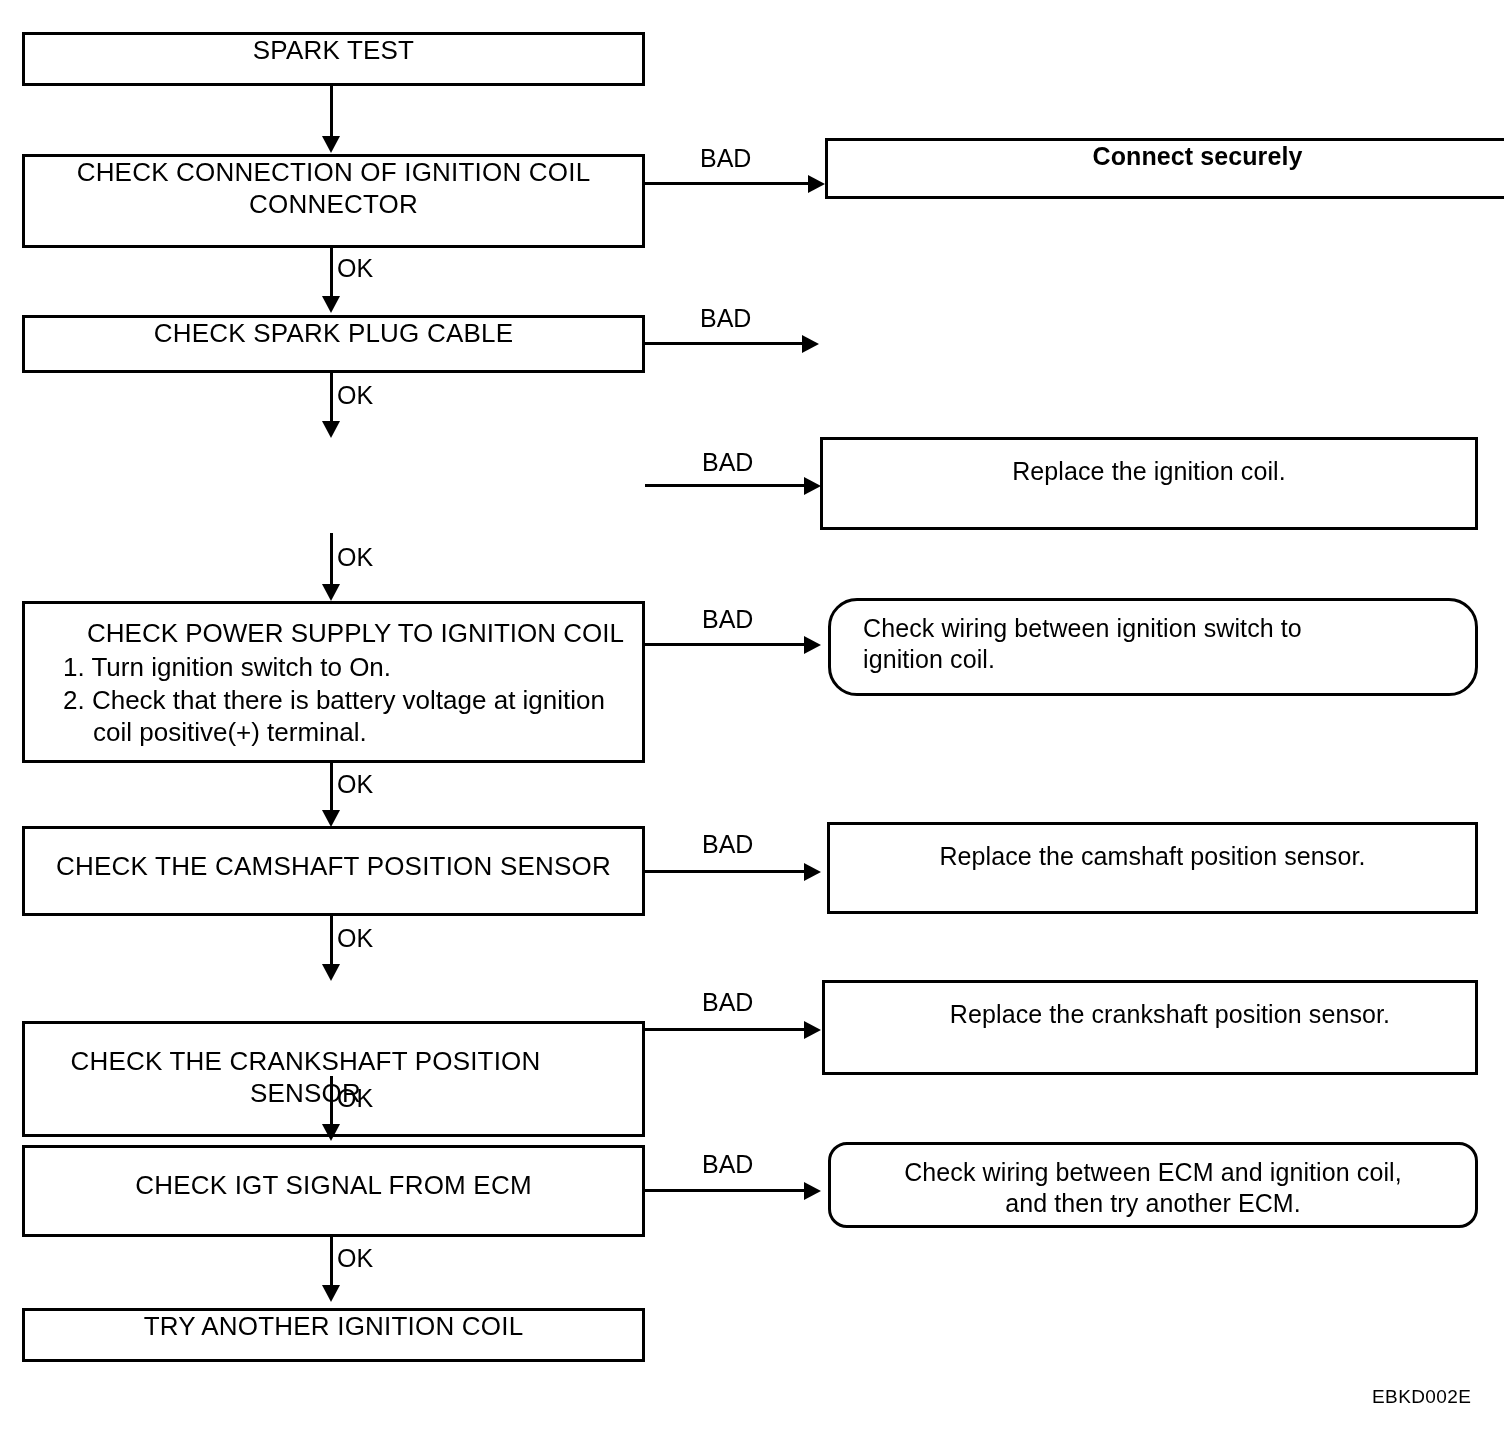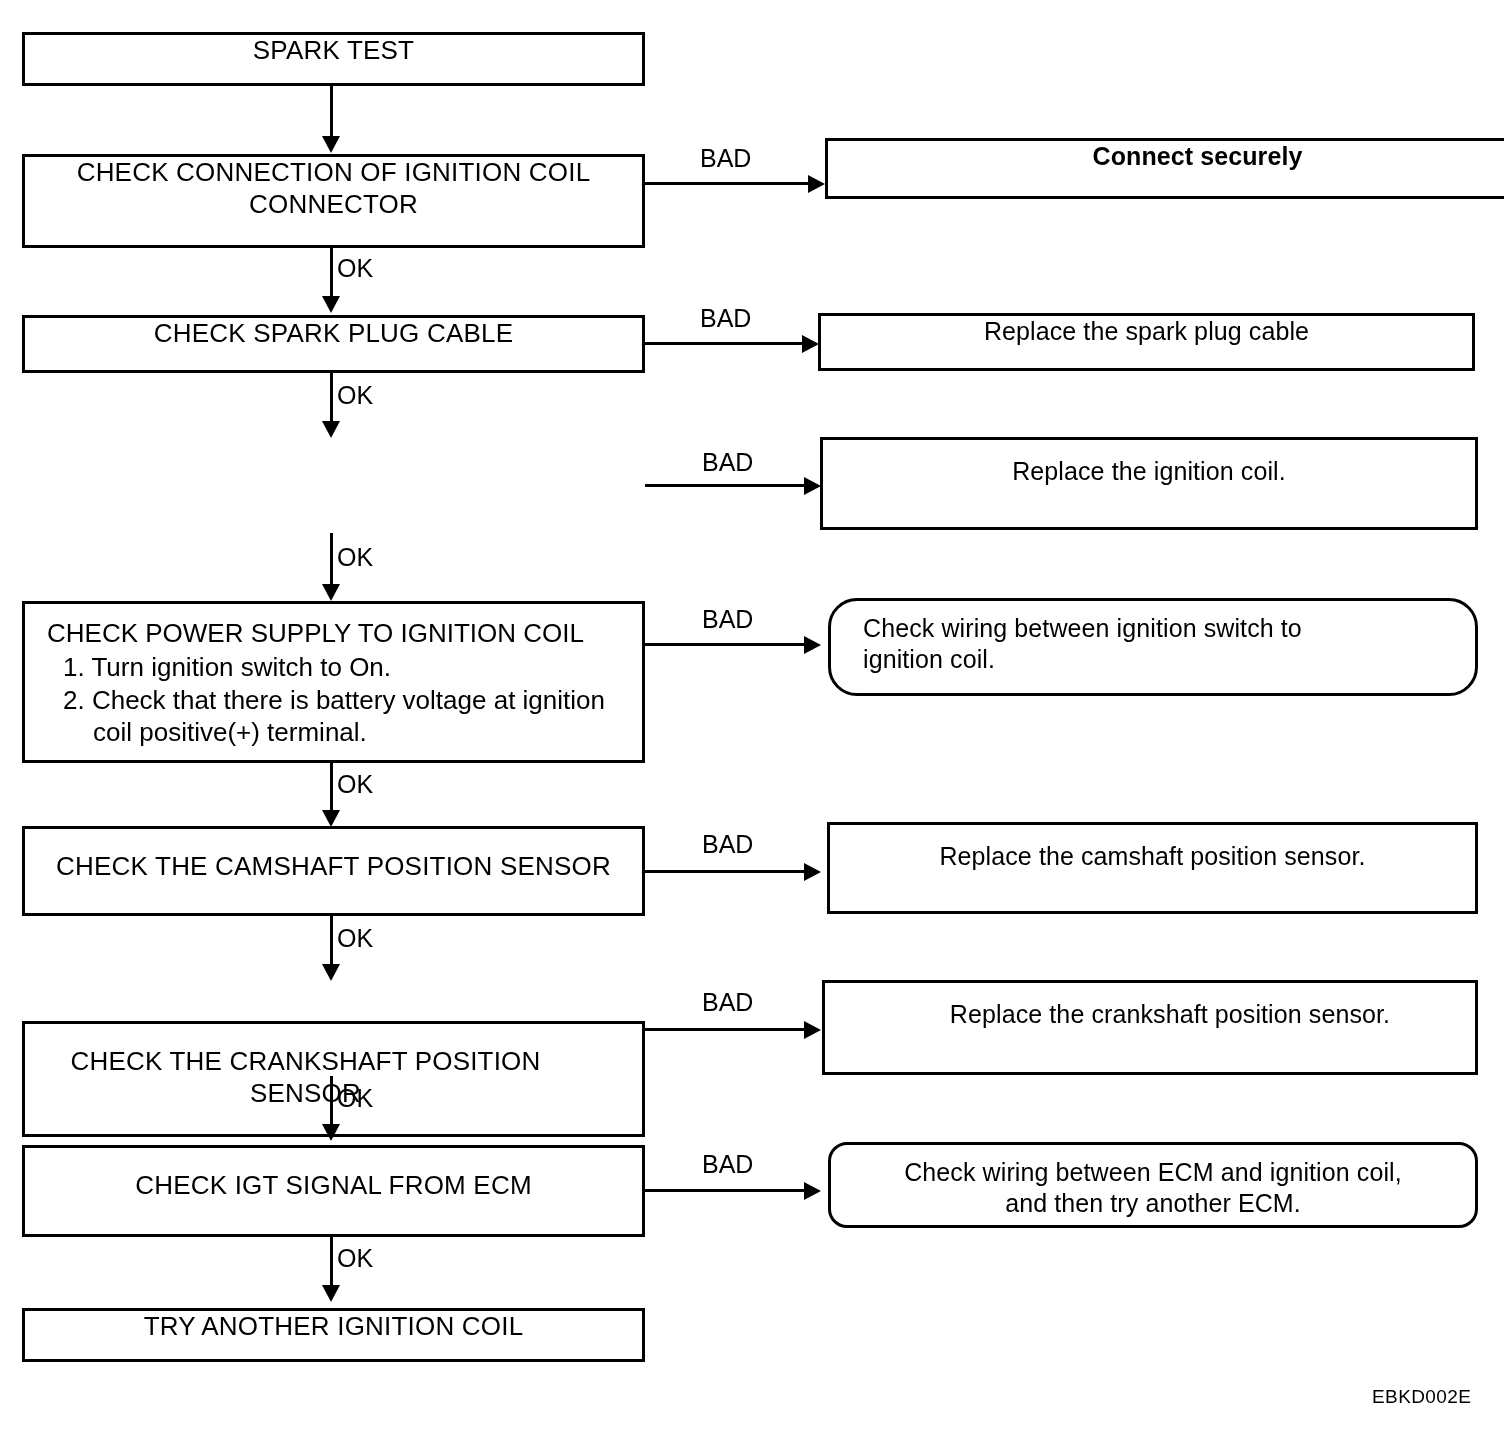--- a/index.html
+++ b/index.html
@@ -54,21 +54,21 @@
     position: absolute;
     border: 3px solid #000000;
     background: #ffffff;
     box-sizing: border-box;
     padding: 14px 18px 10px 22px;
   }
   .listbox .head {
     font-size: 26px;
     line-height: 1.22;
     display: block;
-    text-align: left;
+    text-align: right;
   }
   .listbox ol {
     margin: 2px 0 0 16px;
     padding: 0;
     list-style: none;
   }
   .listbox ol li {
     font-size: 26px;
     line-height: 1.22;
     text-indent: -30px;
@@ -142,23 +142,20 @@
   <div class="vline" style="left:330px; top:248px; height:52px;"></div>
   <div class="arrow-down" style="left:322px; top:296px;"></div>
   <div class="edge-label" style="left:337px; top:256px;">OK</div>
 
   <div class="box check v-center" style="left:22px; top:315px; width:623px; height:58px;">
     <span class="txt">CHECK SPARK PLUG CABLE</span>
   </div>
   <div class="hline" style="left:645px; top:342px; width:168px;"></div>
   <div class="arrow-right" style="left:802px; top:335px;"></div>
   <div class="edge-label" style="left:700px; top:306px;">BAD</div>
-  <div class="box action v-center" style="left:818px; top:313px; width:657px; height:58px;">
-    <span class="txt">Replace the spark plug cable</span>
-  </div>
 
   <div class="vline" style="left:330px; top:373px; height:52px;"></div>
   <div class="arrow-down" style="left:322px; top:421px;"></div>
   <div class="edge-label" style="left:337px; top:383px;">OK</div>
 
   <div class="hline" style="left:645px; top:484px; width:170px;"></div>
   <div class="arrow-right" style="left:804px; top:477px;"></div>
   <div class="edge-label" style="left:702px; top:450px;">BAD</div>
   <div class="box action v-top pad-top-16" style="left:820px; top:437px; width:658px; height:93px;">
     <span class="txt">Replace the ignition coil.</span>

